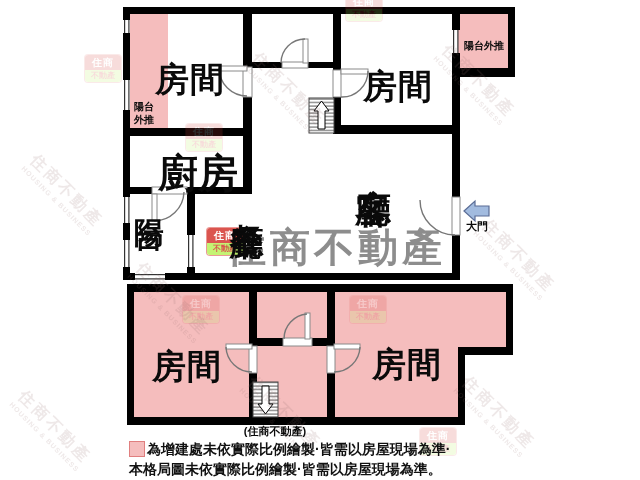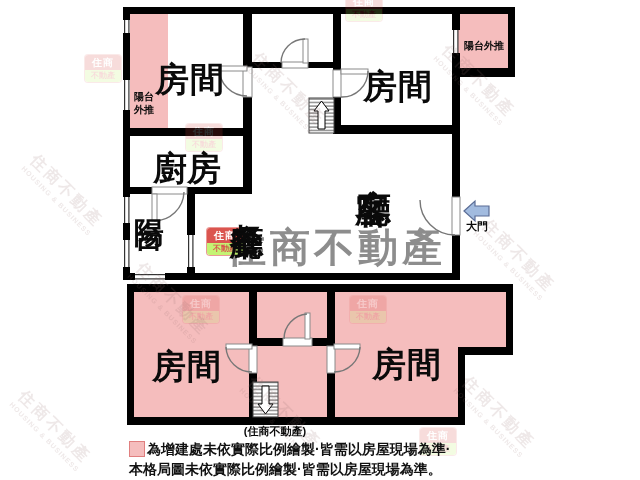--- a/index.html
+++ b/index.html
@@ -233,29 +233,29 @@
         <div class="en">HOUSING &amp; BUSINESS</div>
     </div>
     <div class="wm-diag" style="left:28px;top:386px;">
       <div class="zh">住商不動產</div>
         <div class="en">HOUSING &amp; BUSINESS</div>
     </div>
   </div>
 
   <div class="label room" style="left:190px;top:49px;">房間</div>
   <div class="label room" style="left:398px;top:56px;">房間</div>
-  <div class="label" style="left:187px;top:146px;font-size:34px;transform:translateX(-50%);">廚房</div>
+  <div class="label" style="left:198px;top:146px;font-size:40px;transform:translateX(-50%);">廚房</div>
   <div class="label vlabel" style="left:149px;top:196px;font-size:30px;">陽台</div>
   <div class="label vlabel" style="left:247px;top:196px;font-size:34px;">餐廳</div>
   <div class="label vlabel" style="left:373px;top:160px;font-size:36px;">客廳</div>
   <div class="label room" style="left:187px;top:336px;">房間</div>
   <div class="label room" style="left:407px;top:334px;">房間</div>
 
   <div class="label small" style="left:484px;top:39px;transform:translateX(-50%);">陽台外推</div>
-  <div class="label small" style="left:134px;top:90px;">
+  <div class="label small" style="left:134px;top:100px;">
     <div>陽台</div>
     <div>外推</div>
   </div>
   <div class="label" style="left:466px;top:219px;font-size:11px;font-family:Liberation Serif, serif;">大門</div>
   <div class="label caption" style="left:275px;top:424px;">(住商不動產)</div>
 
   <div class="legend">
     <div class="legend-row">
       <span class="legend-swatch"></span>
       <span>為增建處未依實際比例繪製·皆需以房屋現場為準·</span>

